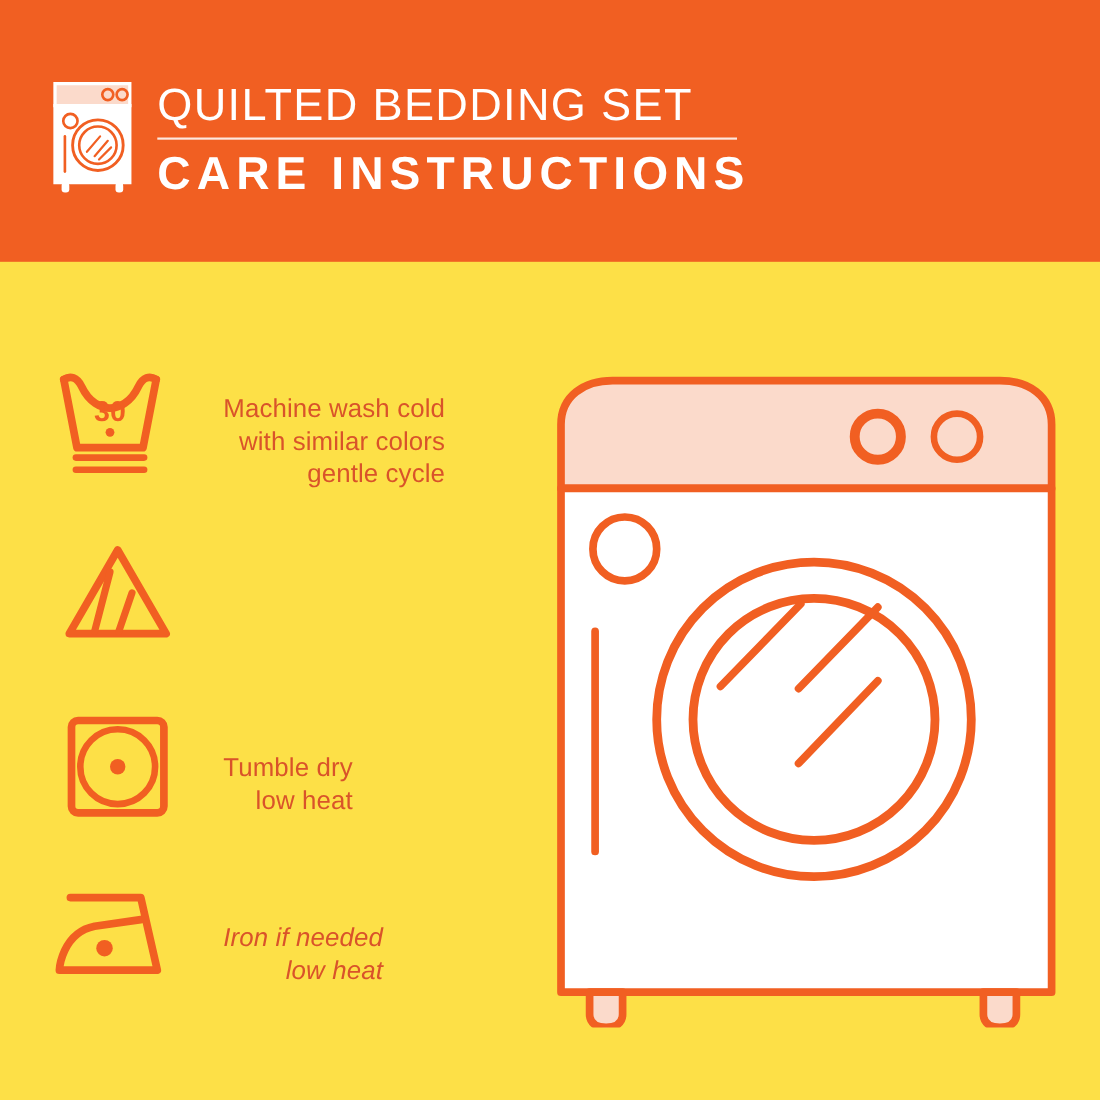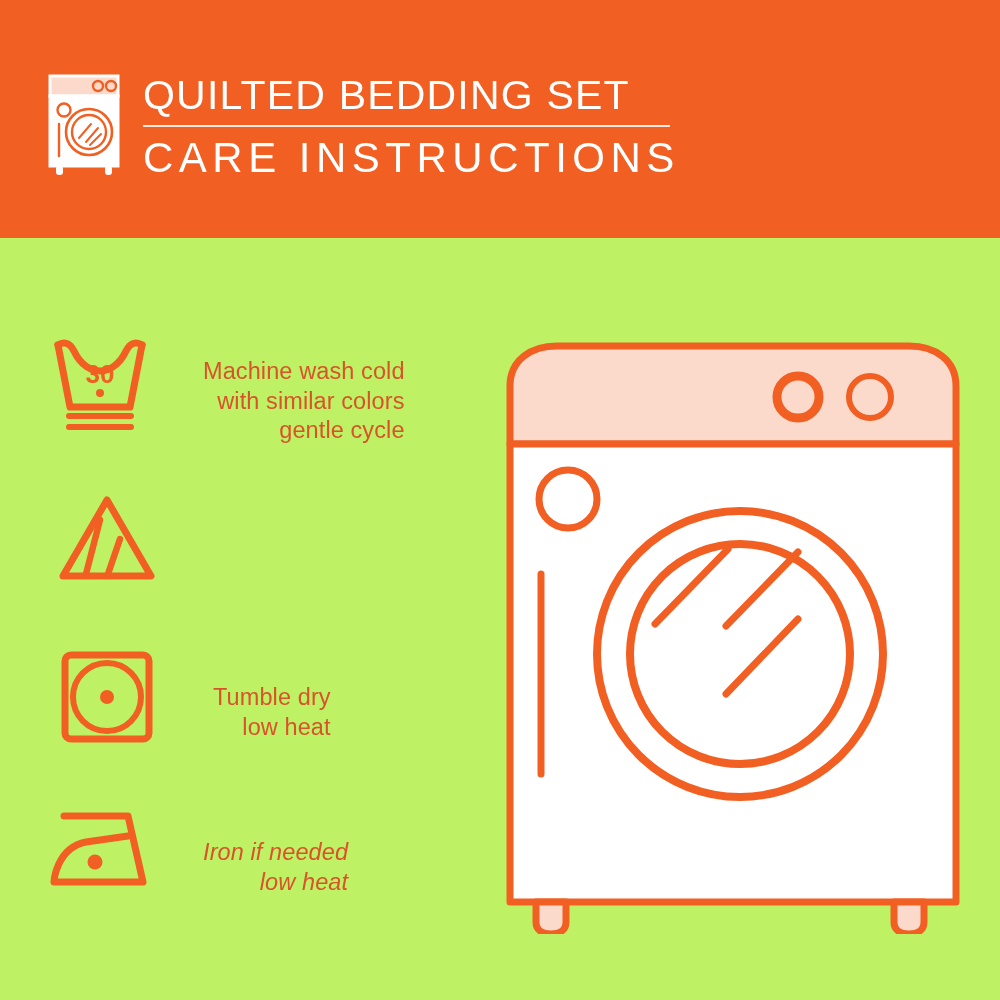--- a/index.html
+++ b/index.html
@@ -4,21 +4,21 @@
 <style>
   html, body {
     margin: 0;
     padding: 0;
     background: #ffffff;
   }
   #page {
     position: relative;
     width: 1000px;
     height: 1000px;
-    background: #bef264;
+    background: #fde047;
     font-family: "Liberation Sans", sans-serif;
     overflow: hidden;
   }
 
   
   .header {
     position: absolute;
     left: 0; top: 0;
     width: 1000px;
     height: 238px;
@@ -49,21 +49,21 @@
     margin-top: 7px;
     margin-bottom: 8px;
     width: 527px;
     height: 1.6px;
     background: rgba(255,255,255,0.85);
   }
   .title-line2 {
     color: #FFFFFF;
     font-size: 42px;
     line-height: 46px;
-    font-weight: 400;
+    font-weight: 700;
     letter-spacing: 5.5px;
     white-space: nowrap;
   }
 
   
   .care-list {
     position: absolute;
     left: 0;
     top: 330px;
     width: 500px;
@@ -90,21 +90,21 @@
     color: #D9532A;
     font-size: 23.5px;
     line-height: 29.5px;
     font-weight: 500;
     letter-spacing: 0.1px;
     white-space: pre-line;
     text-align: right;
   }
   .care-row.r1 .care-text { top: 27px; }
   .care-row.r2 .care-text { top: 43px; }
-  .care-row.r3 .care-text { top: 43px; margin-left: 10px; }
+  .care-row.r3 .care-text { top: 43px; }
   .care-row.r4 .care-text { top: 43px; font-style: italic; }
 
   
   .washer {
     position: absolute;
     left: 498px;
     top: 334px;
     width: 470px;
     height: 600px;
   }

